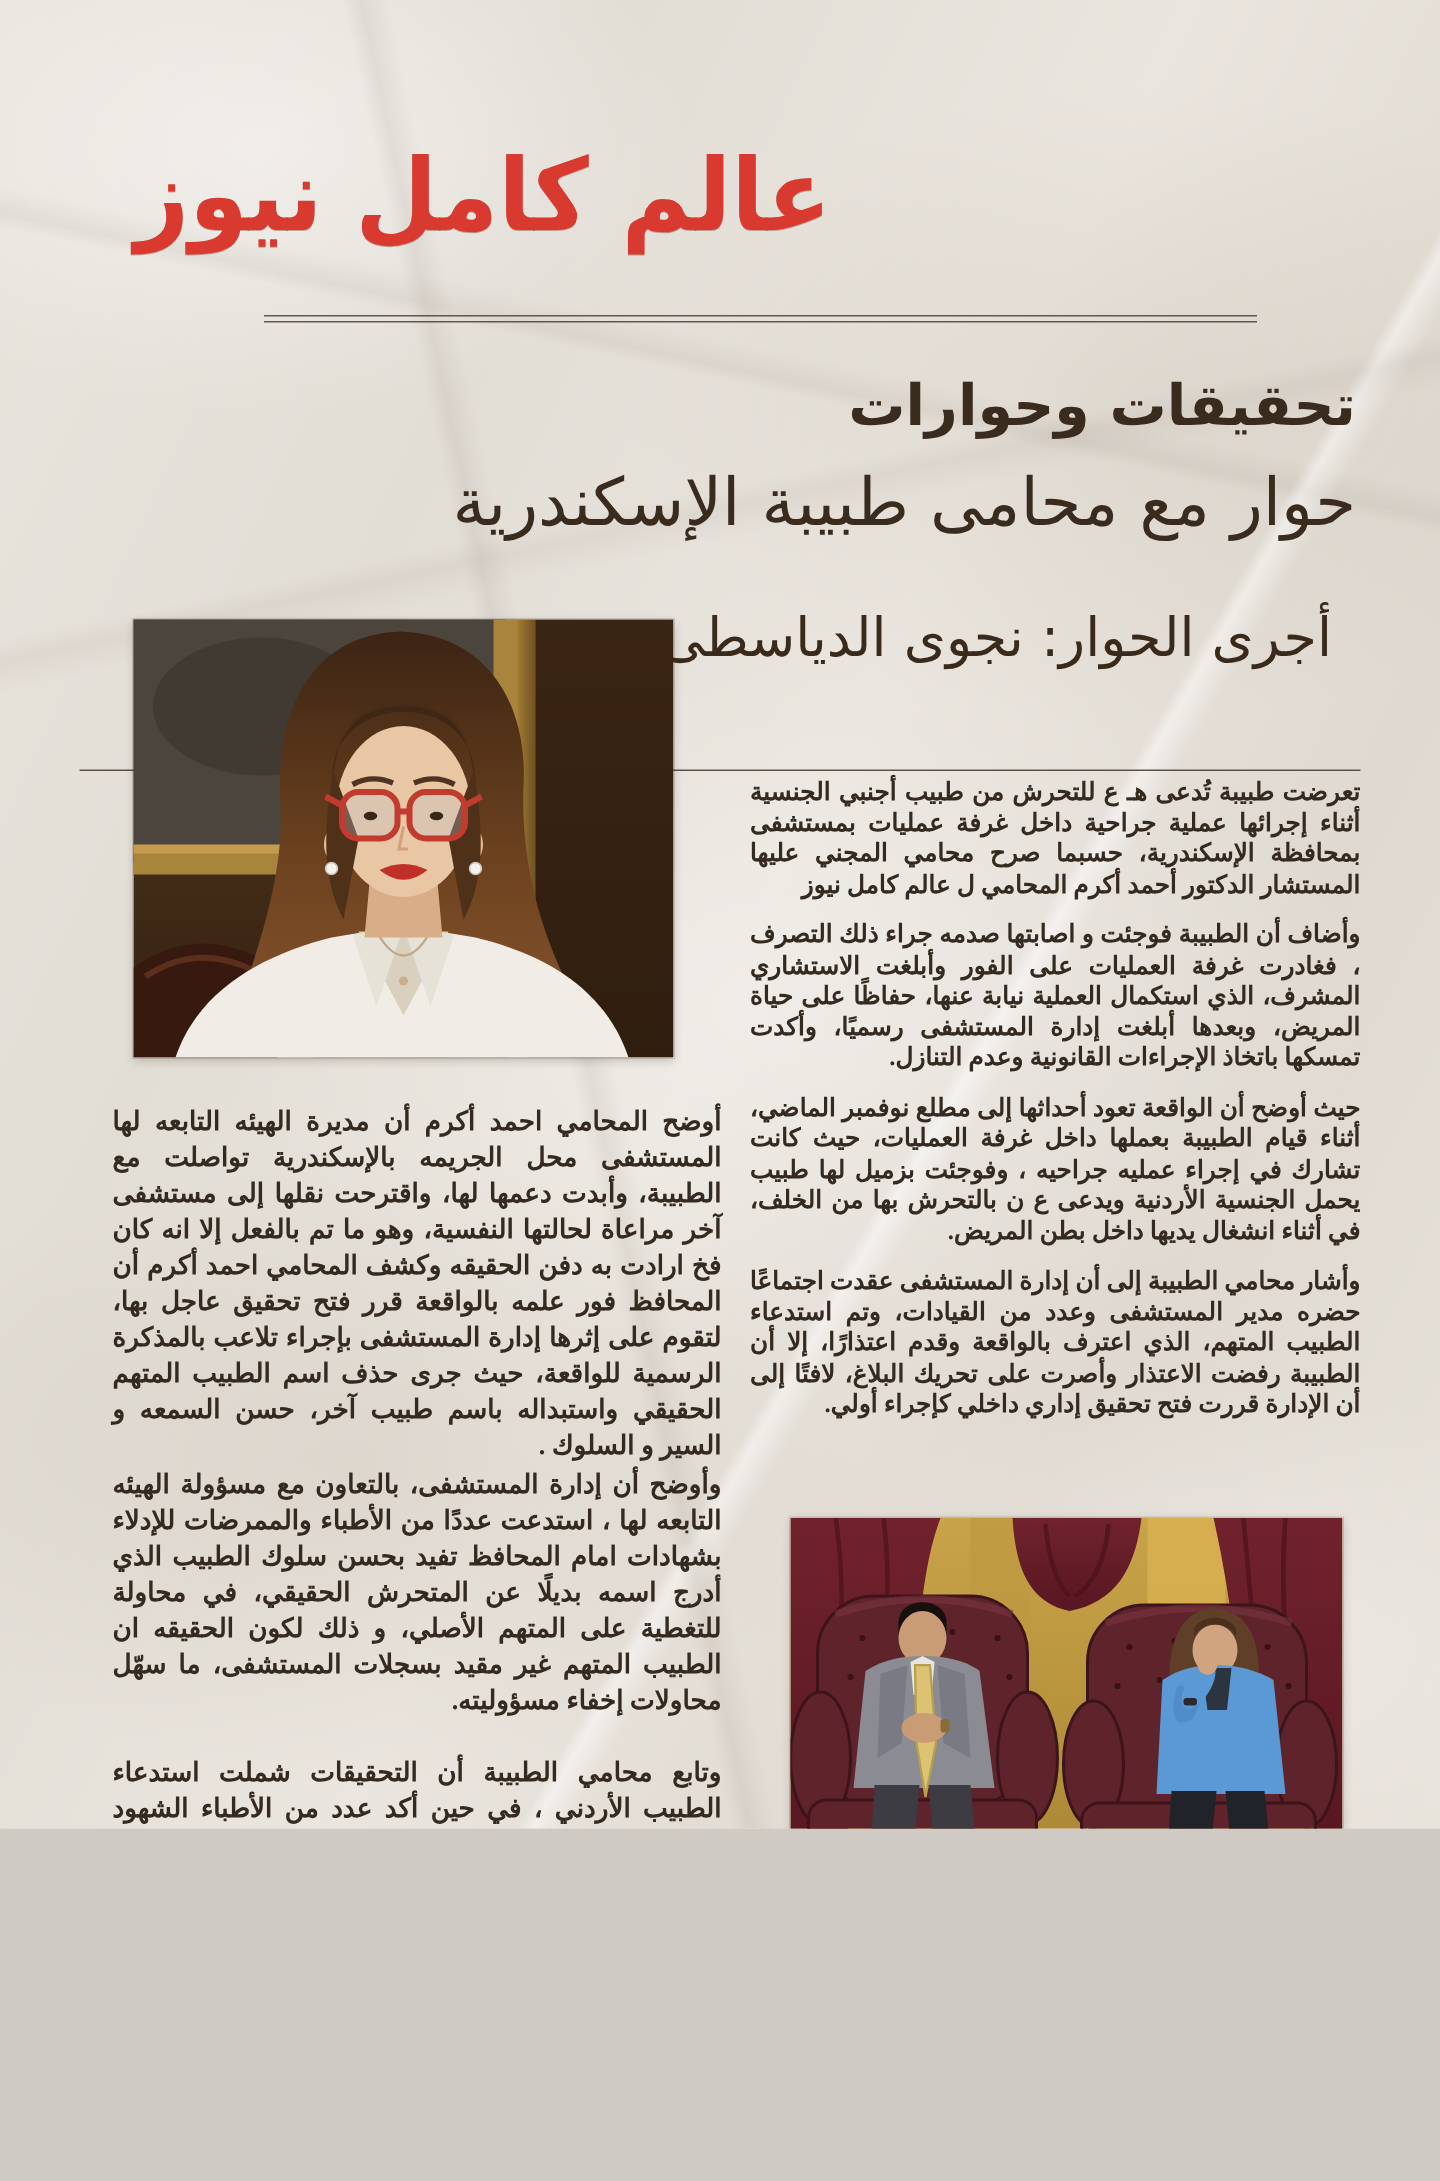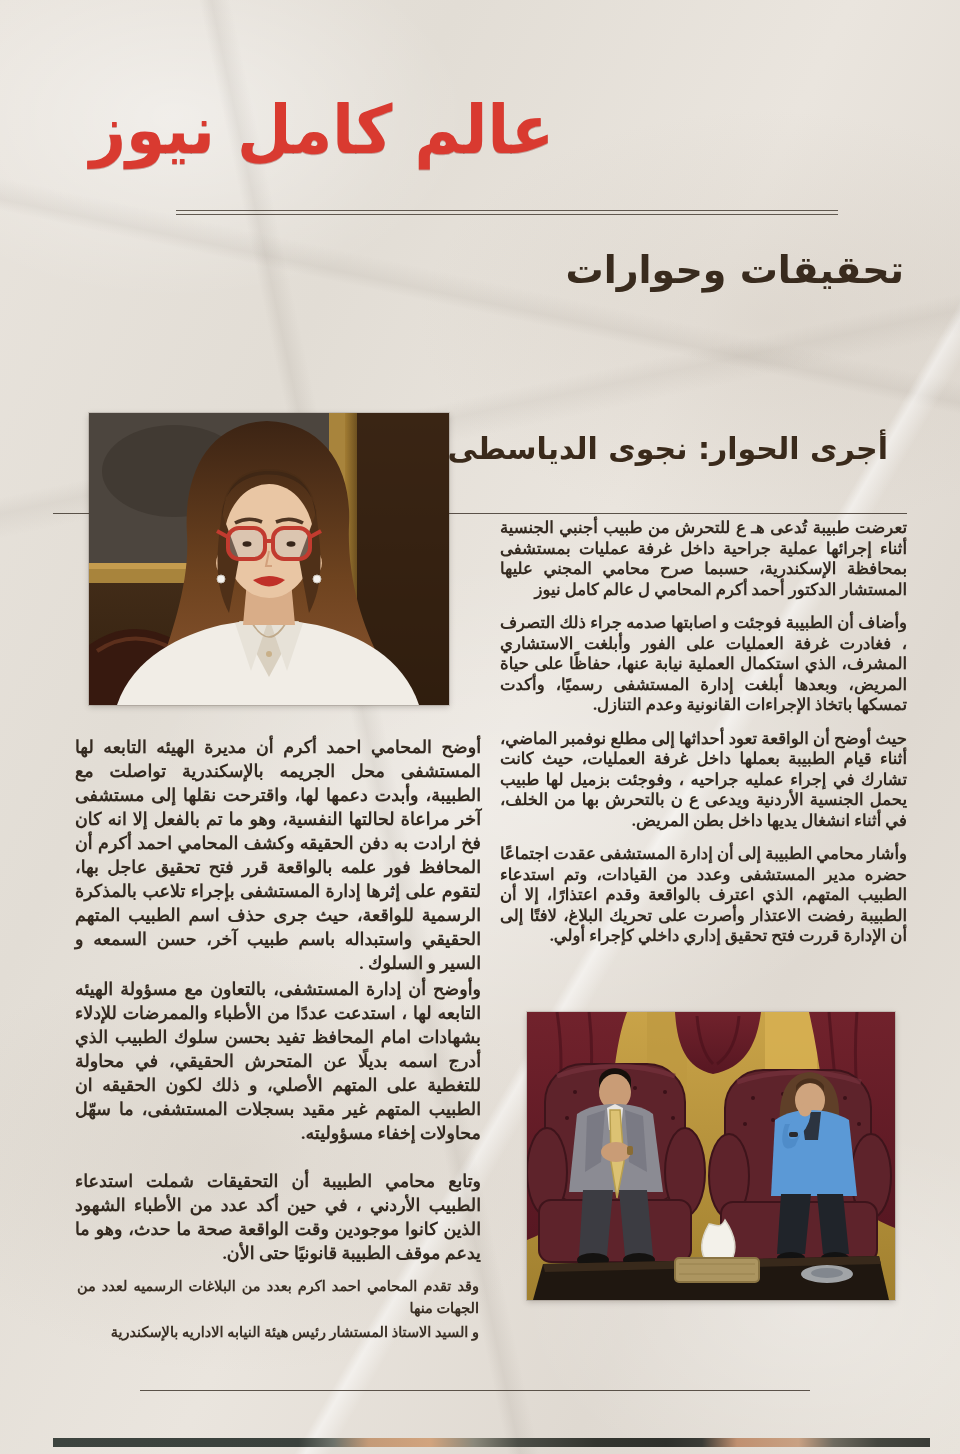--- a/index.html
+++ b/index.html
@@ -8,21 +8,21 @@
     --ink:#33291f;
     --rule:#4a4138;
   }
   html,body{margin:0;padding:0;}
   body{
     width:960px;height:1454px;
     font-family:"DejaVu Sans",sans-serif;
     background:#cfcac3;
   }
   .page{
-    position:relative;width:960px;height:1454px;overflow:hidden;
+    position:relative;width:960px;height:1219px;overflow:hidden;
     background:
       radial-gradient(ellipse 420px 260px at 18% 8%, rgba(255,255,255,.45), rgba(255,255,255,0) 70%),
       radial-gradient(ellipse 500px 300px at 80% 22%, rgba(187,176,162,.22), rgba(187,176,162,0) 70%),
       radial-gradient(ellipse 560px 340px at 55% 55%, rgba(255,255,255,.30), rgba(255,255,255,0) 70%),
       radial-gradient(ellipse 480px 300px at 25% 80%, rgba(180,170,156,.22), rgba(180,170,156,0) 70%),
       radial-gradient(ellipse 420px 260px at 85% 90%, rgba(255,255,255,.30), rgba(255,255,255,0) 70%),
       linear-gradient(115deg,#e9e4dd 0%,#e2ddd5 28%,#eae5de 52%,#dfd9d1 76%,#e7e2da 100%);
     background-color:var(--paper,#e6e1da);
     color:var(--ink,#33291f);
   }
@@ -51,22 +51,22 @@
   }
   .section-title{
     position:absolute;top:248px;right:56px;margin:0;
     direction:rtl;font-size:38px;line-height:1.2;font-weight:700;color:#392b1e;
   }
   .headline{
     position:absolute;top:308px;right:56px;width:840px;margin:0;
     direction:rtl;font-size:44px;line-height:1.25;font-weight:500;color:#392b1e;
   }
   .byline{
-    position:absolute;top:431px;right:72px;
-    direction:rtl;font-size:30px;font-weight:bold;color:#3a2a1b;
+    position:absolute;top:405px;right:72px;
+    direction:rtl;font-size:36px;font-weight:normal;color:#3a2a1b;
   }
   .top-rule{
     position:absolute;left:53px;top:513px;width:854px;height:1px;
     background:var(--rule,#4a4138);opacity:.9;z-index:0;
   }
   .bottom-rule{
     position:absolute;left:140px;top:1390px;width:670px;height:1px;
     background:var(--rule,#4a4138);opacity:.9;
   }
   figure.photo{margin:0;position:absolute;z-index:2;box-shadow:0 0 0 1px rgba(60,50,40,.15),0 2px 6px rgba(60,50,40,.25);}
@@ -94,20 +94,21 @@
 </style>
 </head>
 <body>
 
 <div class="page">
 
   <h1 class="masthead" dir="rtl">عالم كامل نيوز</h1>
   <div class="masthead-rule"></div>
 
   <div class="section-title" dir="rtl">تحقيقات وحوارات</div>
+  <h2 class="headline" dir="rtl">حوار مع محامى طبيبة الإسكندرية</h2>
   <div class="byline" dir="rtl">أجرى الحوار: نجوى الدياسطى</div>
 
   <div class="top-rule"></div>
 
   <figure class="photo portrait">
     <svg viewBox="0 0 360 292" width="360" height="292" xmlns="http://www.w3.org/2000/svg">
       <defs>
         <linearGradient id="p1-wood" x1="0" y1="0" x2="0" y2="1">
           <stop offset="0" stop-color="#553a24"></stop>
             <stop offset="1" stop-color="#33210f"></stop>

